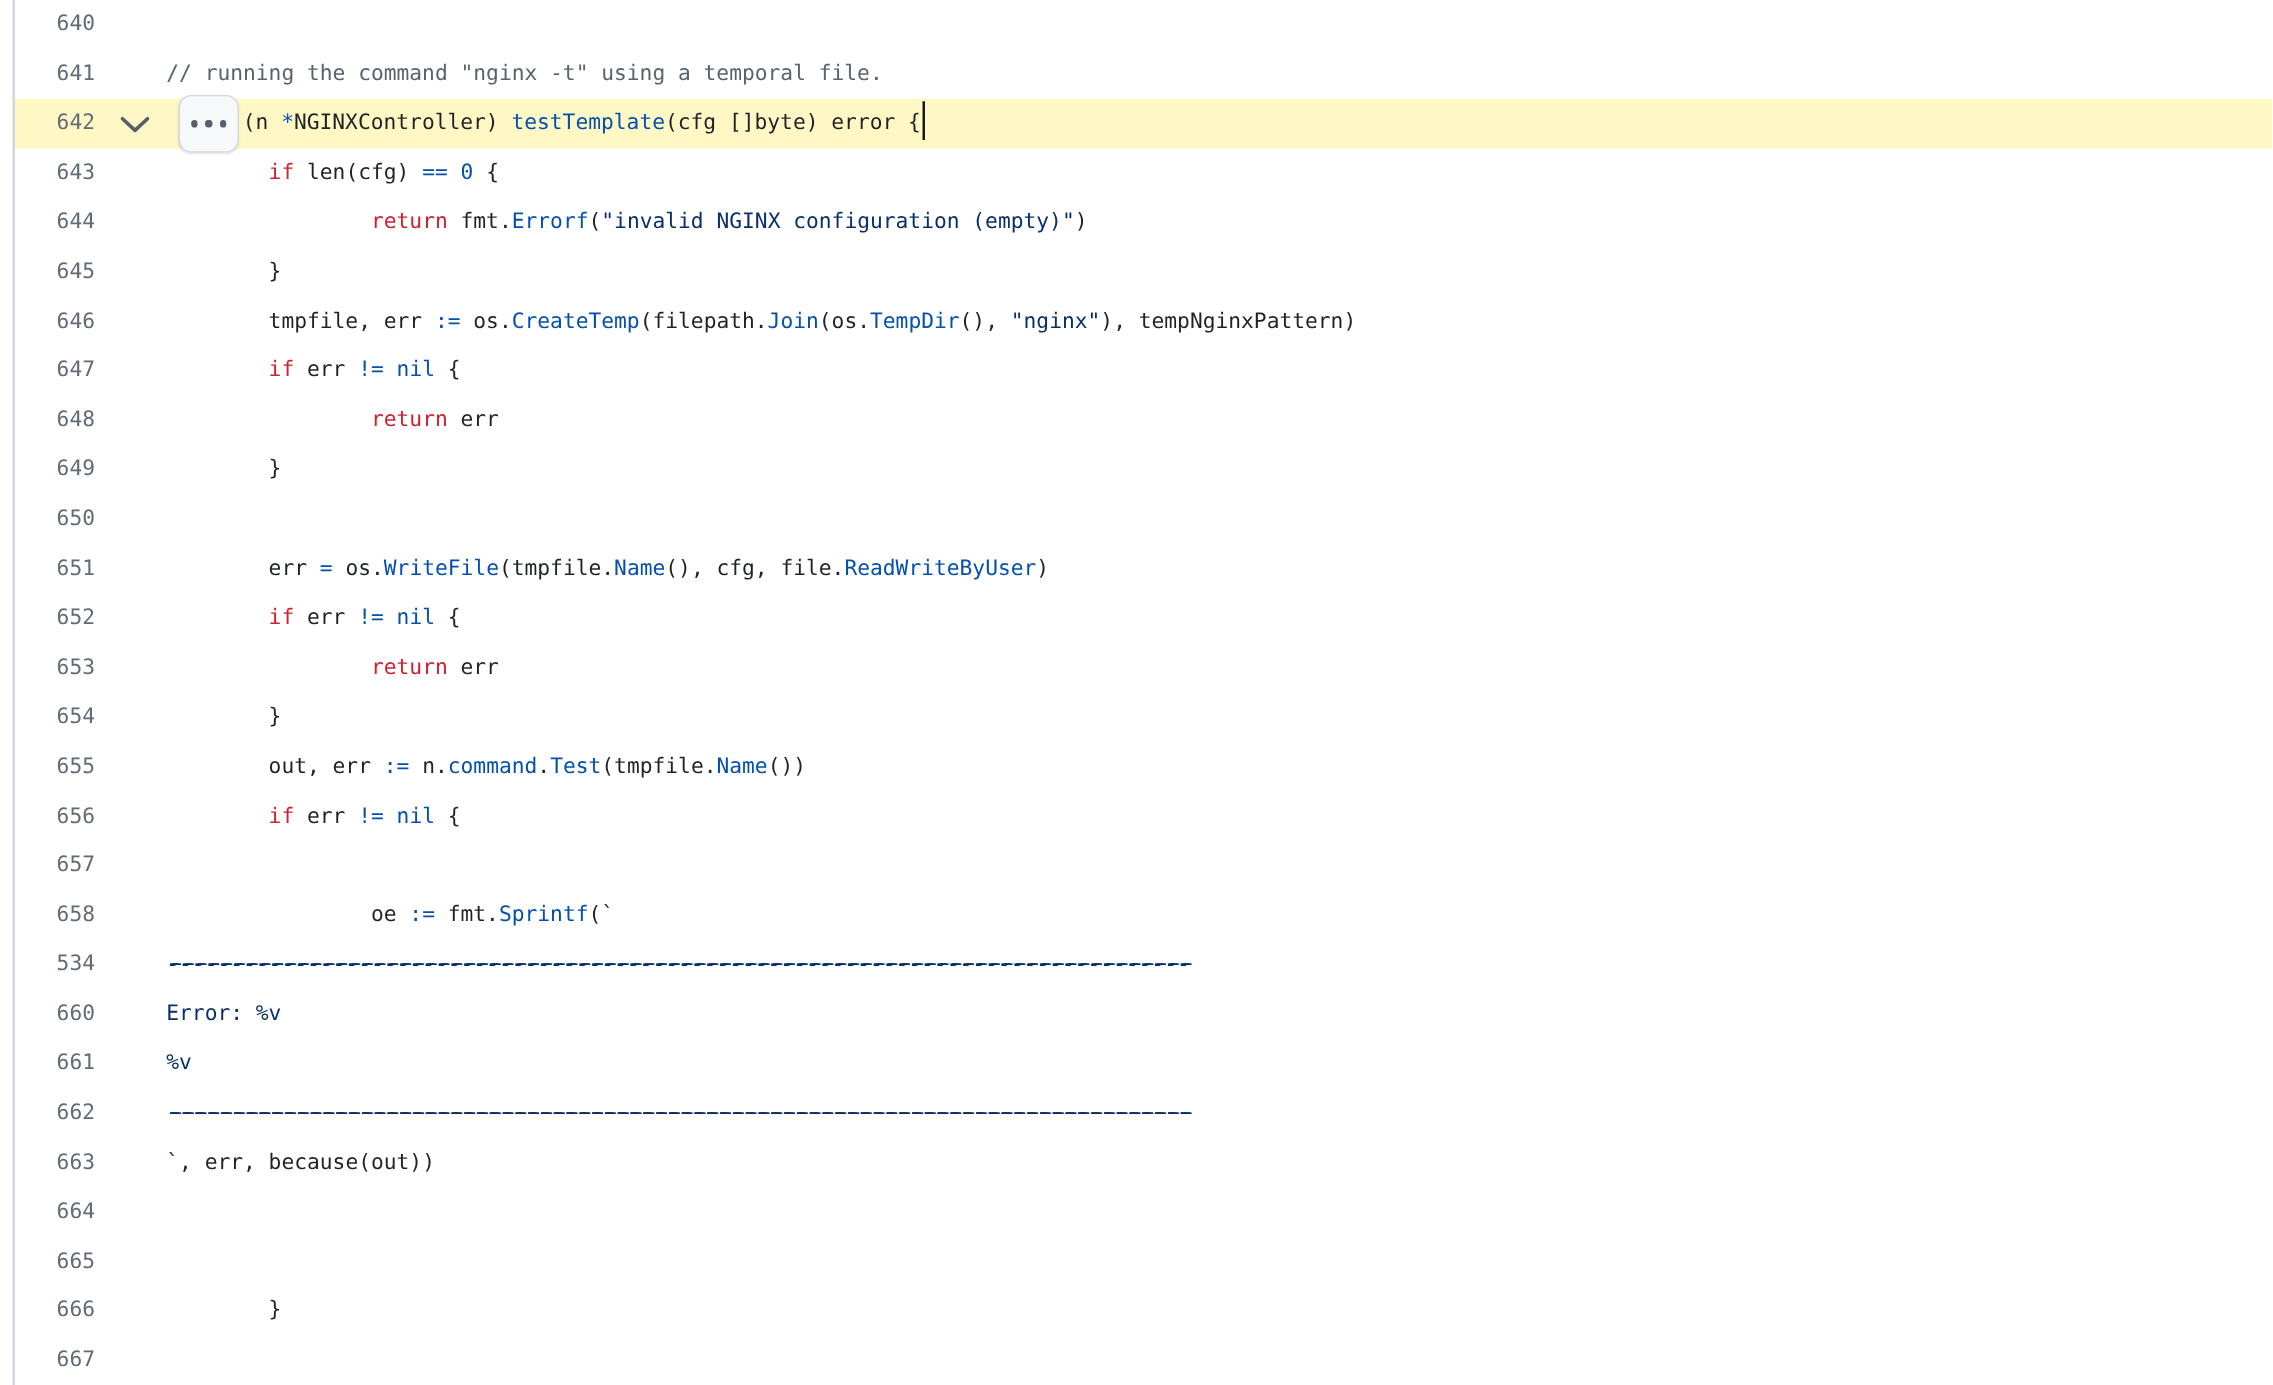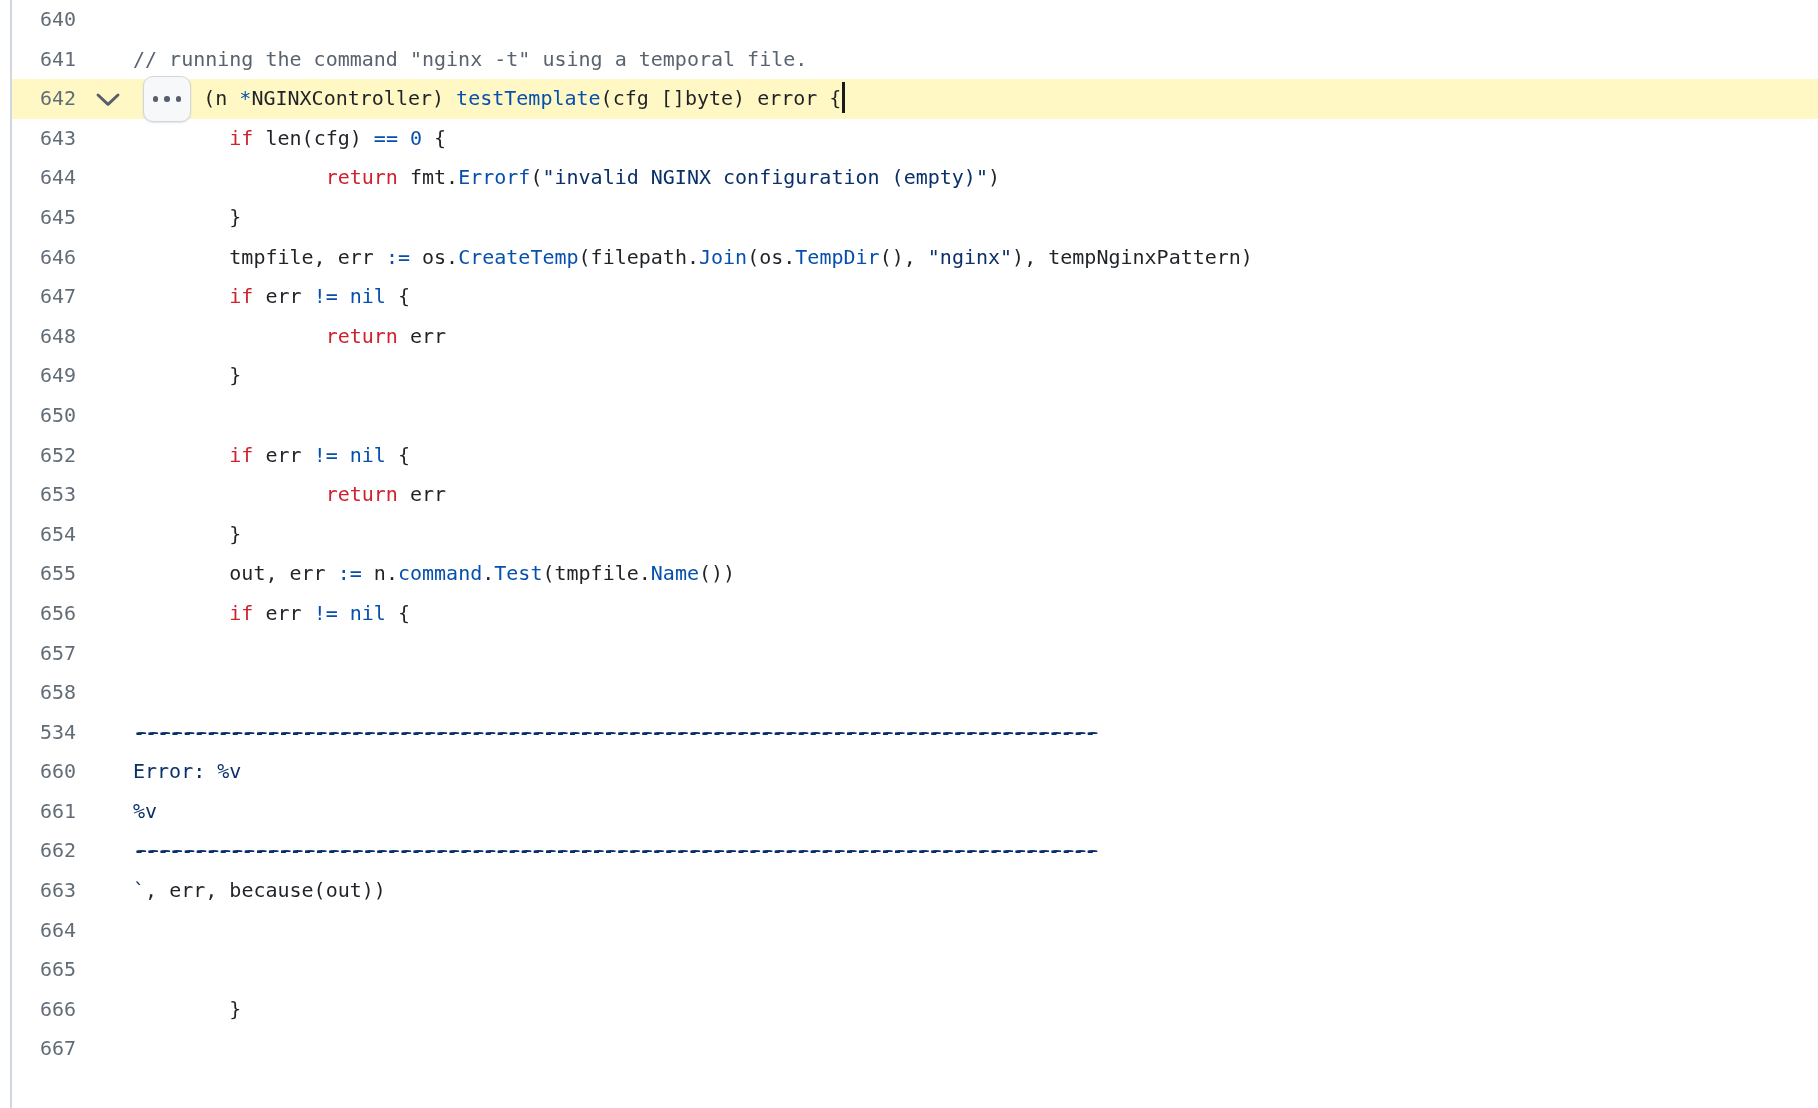--- a/index.html
+++ b/index.html
@@ -1,20 +1,20 @@
 <!DOCTYPE html>
 <html><head>
 <meta charset="utf-8">
 <style>
   html,body { margin:0; padding:0; background:#ffffff; }
   .viewer {
     position:relative; width:1818px; height:1108px; overflow:hidden;
     background:#fff;
     font-family:"DejaVu Sans Mono", monospace;
-    font-size:20px;
+    font-size:17px;
     color:var(--plain,#1f2328);
   }
   .gutter-border { position:absolute; left:10px; top:0; bottom:0; width:2px; background:var(--border,#d0d7de); z-index:1; }
   .row { position:relative; height:39.6px; line-height:39.6px; white-space:pre; }
   .row.hl { background:linear-gradient(to right, rgba(0,0,0,0) 12px, var(--hl,#fff8c5) 12px);padding-left:40px; }
   .ln { position:absolute; left:0; top:0; width:76px; text-align:right; color:var(--lnc,#626c76); }
   .code { position:absolute; left:133px; top:0; }
   .row.hl .code { left:143px; }
   .t-p { color:var(--plain,#1f2328); }
   .t-k { color:var(--keyword,#cf222e); }
@@ -46,27 +46,28 @@
             <path d="M4.5 9 l7.5 7 7.5 -7" fill="none" stroke="#57606a" stroke-width="2.2" stroke-linecap="round" stroke-linejoin="round"></path>
           </svg></span><span class="code"><span class="t-k">func</span><span class="t-p"> (n </span><span class="t-b">*</span><span class="t-p">NGINXController) </span><span class="t-b">testTemplate</span><span class="t-p">(cfg []byte) error {</span><span class="cursor"></span></span><span class="ellipsis"><i></i><i></i><i></i></span></div>
       <div class="row"><span class="ln">643</span><span class="code"><span class="t-p">        </span><span class="t-k">if</span><span class="t-p"> len(cfg) </span><span class="t-b">==</span><span class="t-p"> </span><span class="t-b">0</span><span class="t-p"> {</span></span></div>
       <div class="row"><span class="ln">644</span><span class="code"><span class="t-p">                </span><span class="t-k">return</span><span class="t-p"> fmt.</span><span class="t-b">Errorf</span><span class="t-p">(</span><span class="t-s">"invalid NGINX configuration (empty)"</span><span class="t-p">)</span></span></div>
       <div class="row"><span class="ln">645</span><span class="code"><span class="t-p">        }</span></span></div>
       <div class="row"><span class="ln">646</span><span class="code"><span class="t-p">        tmpfile, err </span><span class="t-b">:=</span><span class="t-p"> os.</span><span class="t-b">CreateTemp</span><span class="t-p">(filepath.</span><span class="t-b">Join</span><span class="t-p">(os.</span><span class="t-b">TempDir</span><span class="t-p">(), </span><span class="t-s">"nginx"</span><span class="t-p">), tempNginxPattern)</span></span></div>
       <div class="row"><span class="ln">647</span><span class="code"><span class="t-p">        </span><span class="t-k">if</span><span class="t-p"> err </span><span class="t-b">!=</span><span class="t-p"> </span><span class="t-b">nil</span><span class="t-p"> {</span></span></div>
       <div class="row"><span class="ln">648</span><span class="code"><span class="t-p">                </span><span class="t-k">return</span><span class="t-p"> err</span></span></div>
       <div class="row"><span class="ln">649</span><span class="code"><span class="t-p">        }</span></span></div>
       <div class="row"><span class="ln">650</span></div>
+      <div class="row"><span class="ln">651</span><span class="code"><span class="t-p">        err </span><span class="t-b">=</span><span class="t-p"> os.</span><span class="t-b">WriteFile</span><span class="t-p">(tmpfile.</span><span class="t-b">Name</span><span class="t-p">(), cfg, file.</span><span class="t-b">ReadWriteByUser</span><span class="t-p">)</span></span></div>
       <div class="row"><span class="ln">652</span><span class="code"><span class="t-p">        </span><span class="t-k">if</span><span class="t-p"> err </span><span class="t-b">!=</span><span class="t-p"> </span><span class="t-b">nil</span><span class="t-p"> {</span></span></div>
       <div class="row"><span class="ln">653</span><span class="code"><span class="t-p">                </span><span class="t-k">return</span><span class="t-p"> err</span></span></div>
       <div class="row"><span class="ln">654</span><span class="code"><span class="t-p">        }</span></span></div>
       <div class="row"><span class="ln">655</span><span class="code"><span class="t-p">        out, err </span><span class="t-b">:=</span><span class="t-p"> n.</span><span class="t-b">command</span><span class="t-p">.</span><span class="t-b">Test</span><span class="t-p">(tmpfile.</span><span class="t-b">Name</span><span class="t-p">())</span></span></div>
       <div class="row"><span class="ln">656</span><span class="code"><span class="t-p">        </span><span class="t-k">if</span><span class="t-p"> err </span><span class="t-b">!=</span><span class="t-p"> </span><span class="t-b">nil</span><span class="t-p"> {</span></span></div>
       <div class="row"><span class="ln">657</span></div>
-      <div class="row"><span class="ln">658</span></div>
+      <div class="row"><span class="ln">658</span><span class="code"><span class="t-p">                oe </span><span class="t-b">:=</span><span class="t-p"> fmt.</span><span class="t-b">Sprintf</span><span class="t-p">(</span><span class="t-s">`</span></span></div>
       <div class="row"><span class="ln">534</span><span class="code"><span class="t-s t-dash">--------------------------------------------------------------------------------</span></span></div>
       <div class="row"><span class="ln">660</span><span class="code"><span class="t-s">Error: %v</span></span></div>
       <div class="row"><span class="ln">661</span><span class="code"><span class="t-s">%v</span></span></div>
       <div class="row"><span class="ln">662</span><span class="code"><span class="t-s t-dash">--------------------------------------------------------------------------------</span></span></div>
       <div class="row"><span class="ln">663</span><span class="code"><span class="t-s">`</span><span class="t-p">, err, because(out))</span></span></div>
       <div class="row"><span class="ln">664</span><span class="code"></span></div>
       <div class="row"><span class="ln">665</span></div>
       <div class="row"><span class="ln">666</span><span class="code"><span class="t-p">        }</span></span></div>
       <div class="row"><span class="ln">667</span><span class="code"></span></div>
     </div>

